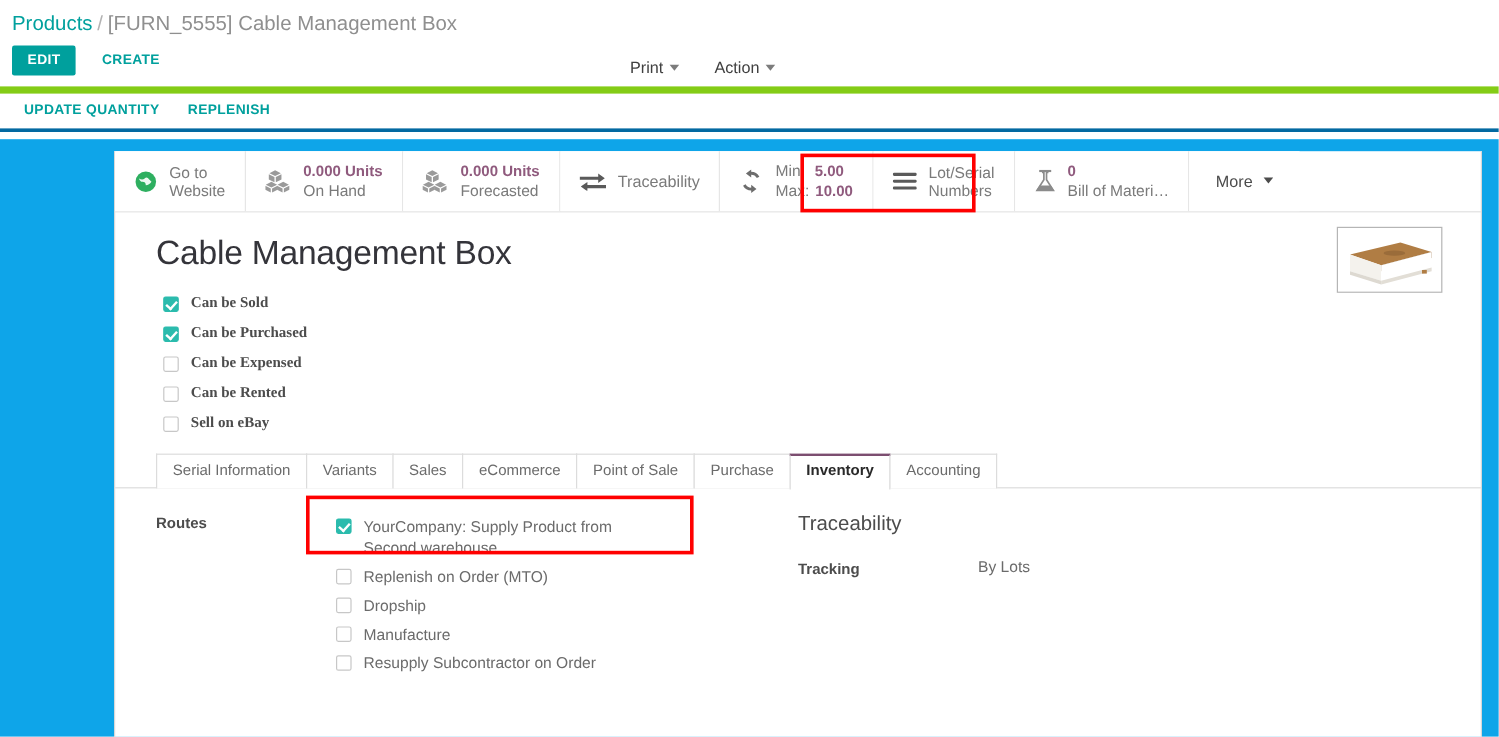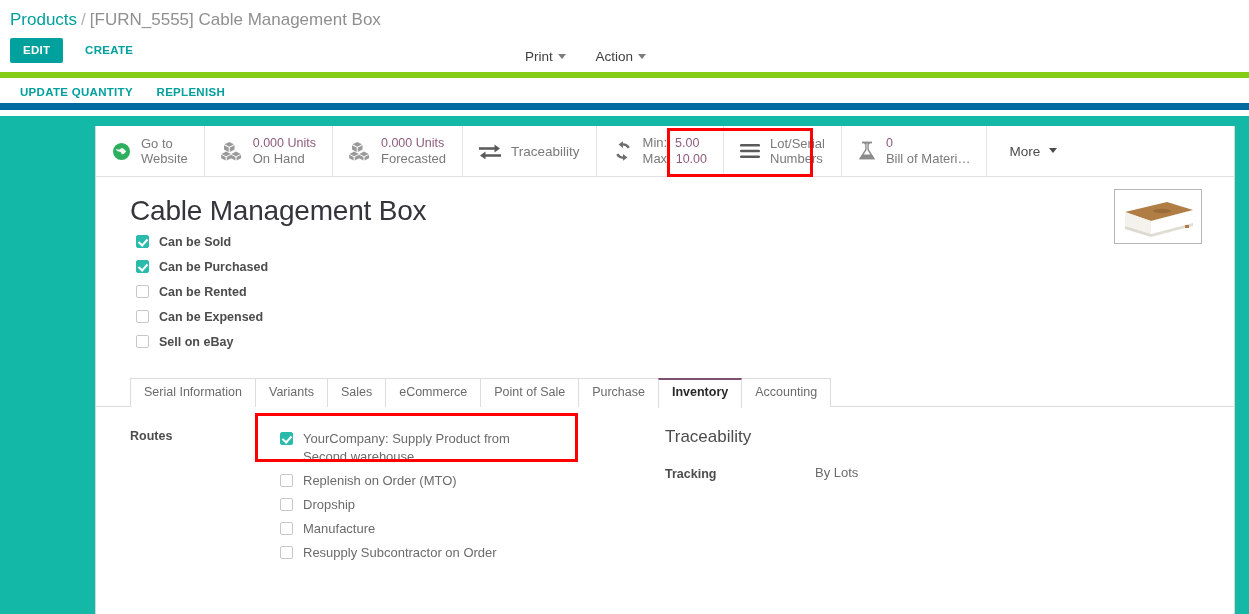--- a/index.html
+++ b/index.html
@@ -70,36 +70,36 @@
     margin-left:5px;
     vertical-align:middle;
     position:relative; top:-1px;
   }
 
   
   .subbar {
     height:32px;
     padding-left:10px;
     background:#fff;
-    border-bottom:7px solid #0369a1;
+    border-bottom:3px solid #0369a1;
   }
   .subbtn {
     display:inline-block;
     background:none;border:none;
     color:#00a09d; font-size:11.5px; font-weight:700; letter-spacing:.3px;
     padding:8px 10px;
     cursor:pointer;
     font-family:"Liberation Sans",sans-serif;
   }
 
   
   .view-area {
     position:absolute;
     top:116px; left:0; right:0; bottom:0;
-    background:#14b8a6;
+    background:#0ea5e9;
     padding: 10px 0 0 0;
   }
   .sheet {
     position:absolute;
     left:95px; top:10px;
     width:1140px;
     min-height:700px;
     background:#fff;
     border:1px solid #d8d8d8;
     border-top:none;
@@ -120,21 +120,21 @@
     cursor:pointer;
     background:#fff;
     min-width:0;
   }
   .statbtn .sb-icon {
     margin-right:10px;
     flex:0 0 auto;
     display:flex; align-items:center; justify-content:center;
   }
   .sb-text { line-height:15px; white-space:nowrap; }
-  .sb-val { color:#8f5a7d; font-weight:400; font-size:12.5px; }
+  .sb-val { color:#8f5a7d; font-weight:700; font-size:12.5px; }
   .sb-lbl { color:#7a7a7a; font-size:13px; }
   .sb-lbl2 { color:#7a7a7a; font-size:13px; }
   .statbtn.more {
     border-right:none;
     color:#4c4c4c;
     font-size:13.5px;
     padding:0 22px;
   }
 
   .hlbox-top {
@@ -146,21 +146,21 @@
     z-index:5;
   }
 
   
   .sheet-body { padding: 18px 34px 0 34px; position:relative; }
   .prod-title {
     font-size:28px; color:#34343a; font-weight:400;
     margin:0 0 8px 0; letter-spacing:-0.2px;
   }
   .flags { margin-left:6px; }
-  .flagrow { display:flex; align-items:flex-start; height:25px; }
+  .flagrow { display:flex; align-items:flex-end; height:25px;font-family:Liberation Serif, serif; }
   .cbox {
     width:13px;height:13px;
     border:1px solid #c7c7c7;
     background:#fff;
     border-radius:2px;
     margin-right:10px;
     flex:0 0 auto;
     position:relative;
     cursor:pointer;
   }
@@ -397,25 +397,25 @@
         <div class="flagrow">
           <span class="cbox on"></span>
           <span class="flaglbl">Can be Sold</span>
         </div>
         <div class="flagrow">
           <span class="cbox on"></span>
           <span class="flaglbl">Can be Purchased</span>
         </div>
         <div class="flagrow">
           <span class="cbox"></span>
-          <span class="flaglbl">Can be Rented</span>
+          <span class="flaglbl">Can be Expensed</span>
         </div>
         <div class="flagrow">
           <span class="cbox"></span>
-          <span class="flaglbl">Can be Expensed</span>
+          <span class="flaglbl">Can be Rented</span>
         </div>
         <div class="flagrow">
           <span class="cbox"></span>
           <span class="flaglbl">Sell on eBay</span>
         </div>
       </div>
 
       <div class="prod-img">
         <svg width="86" height="53" viewBox="0 0 86 53">
           <rect x="0" y="0" width="86" height="53" fill="#ffffff"></rect>

